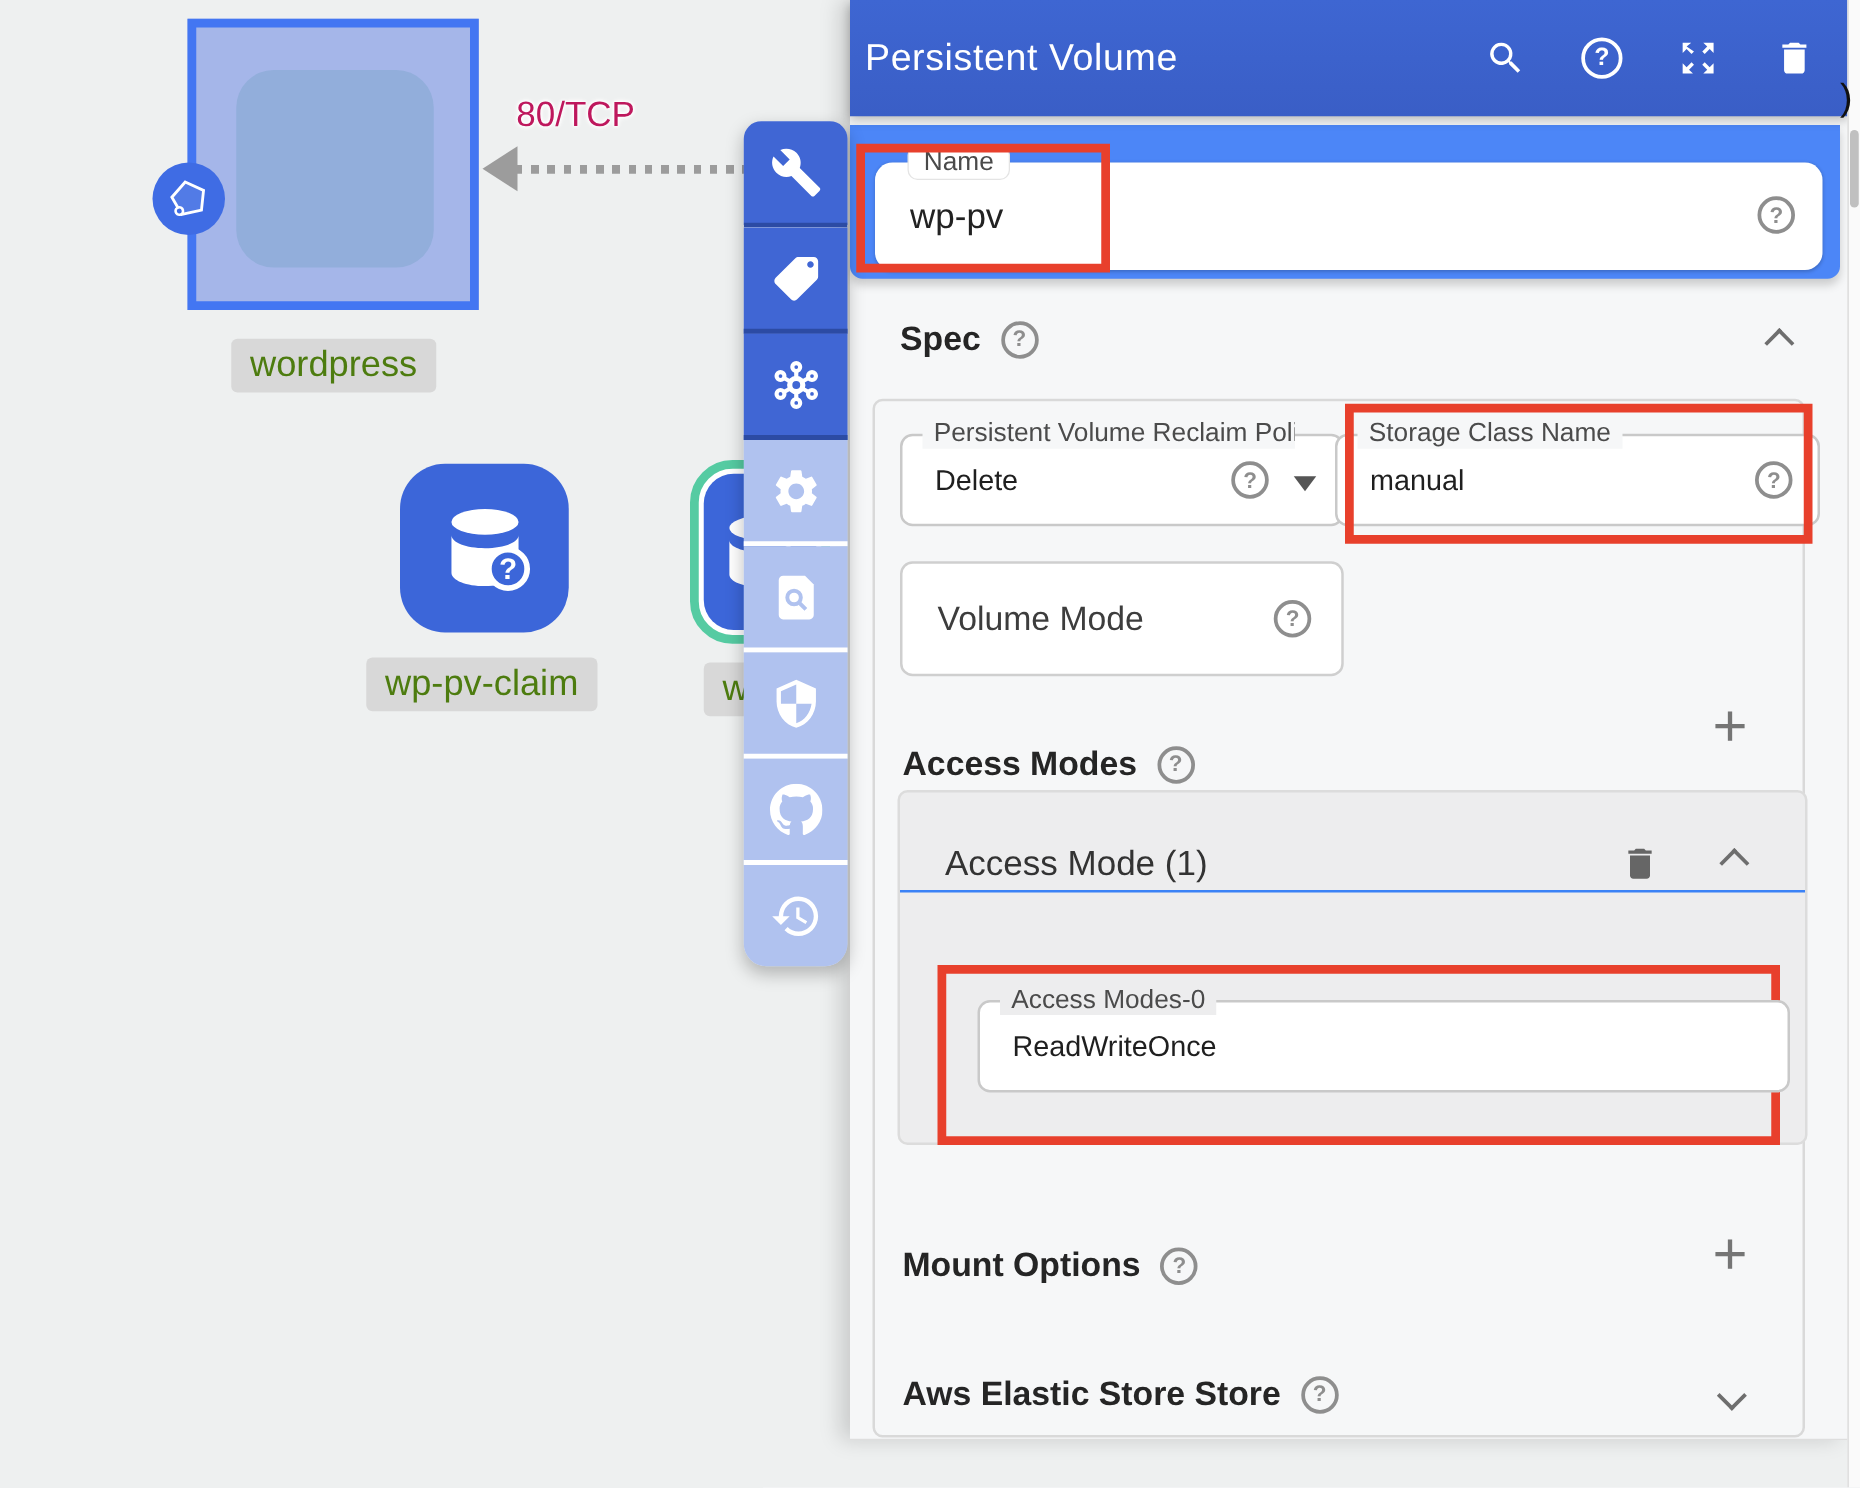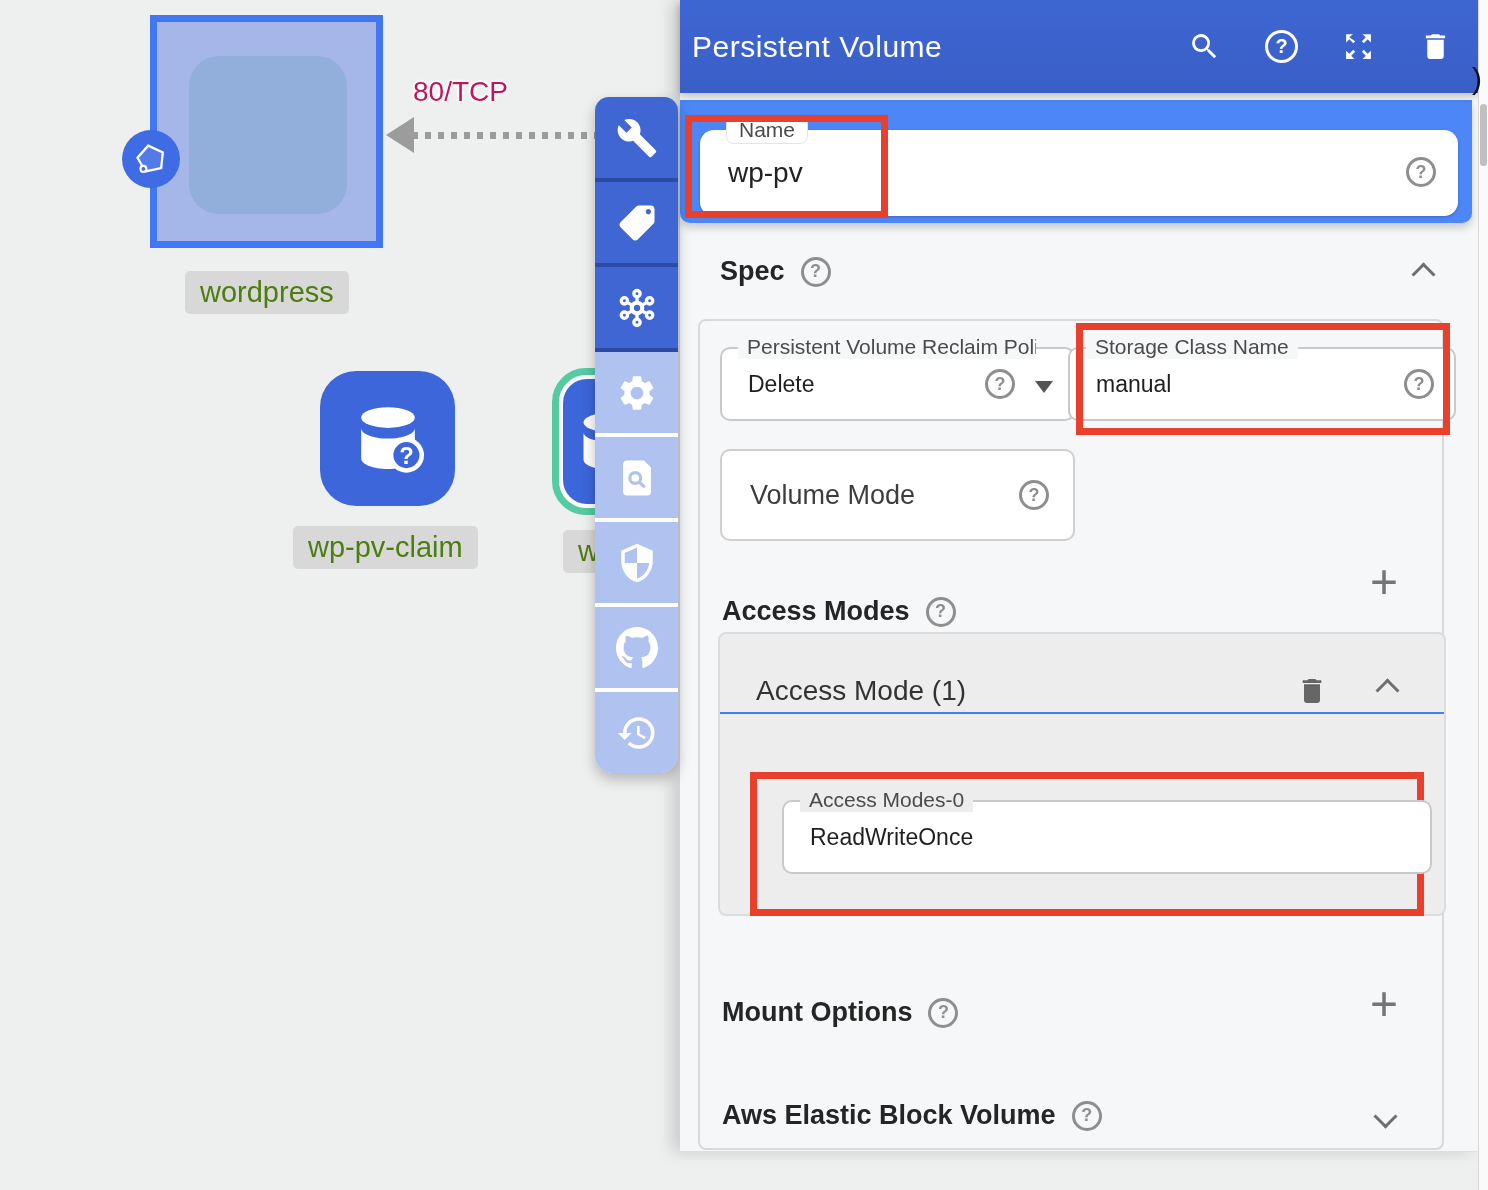--- a/index.html
+++ b/index.html
@@ -310,21 +310,21 @@
       </div>
     </div>
 
     <div class="section-heading heading-row mount-row">
       <span>Mount Options</span>
       <span class="help">?</span>
     </div>
     <span class="plus-icon plus-mount">+</span>
 
     <div class="section-heading heading-row aws-row">
-      <span>Aws Elastic Block Volume</span>
+      <span>Aws Elastic Store Store</span>
       <span class="help">?</span>
     </div>
     <span class="chevron chev-down aws-chevron"></span>
   </div>
 </div>
 
 <div class="red-rect red-1"></div>
 
 <div class="scroll-strip"></div>
 <div class="scroll-thumb"></div>

